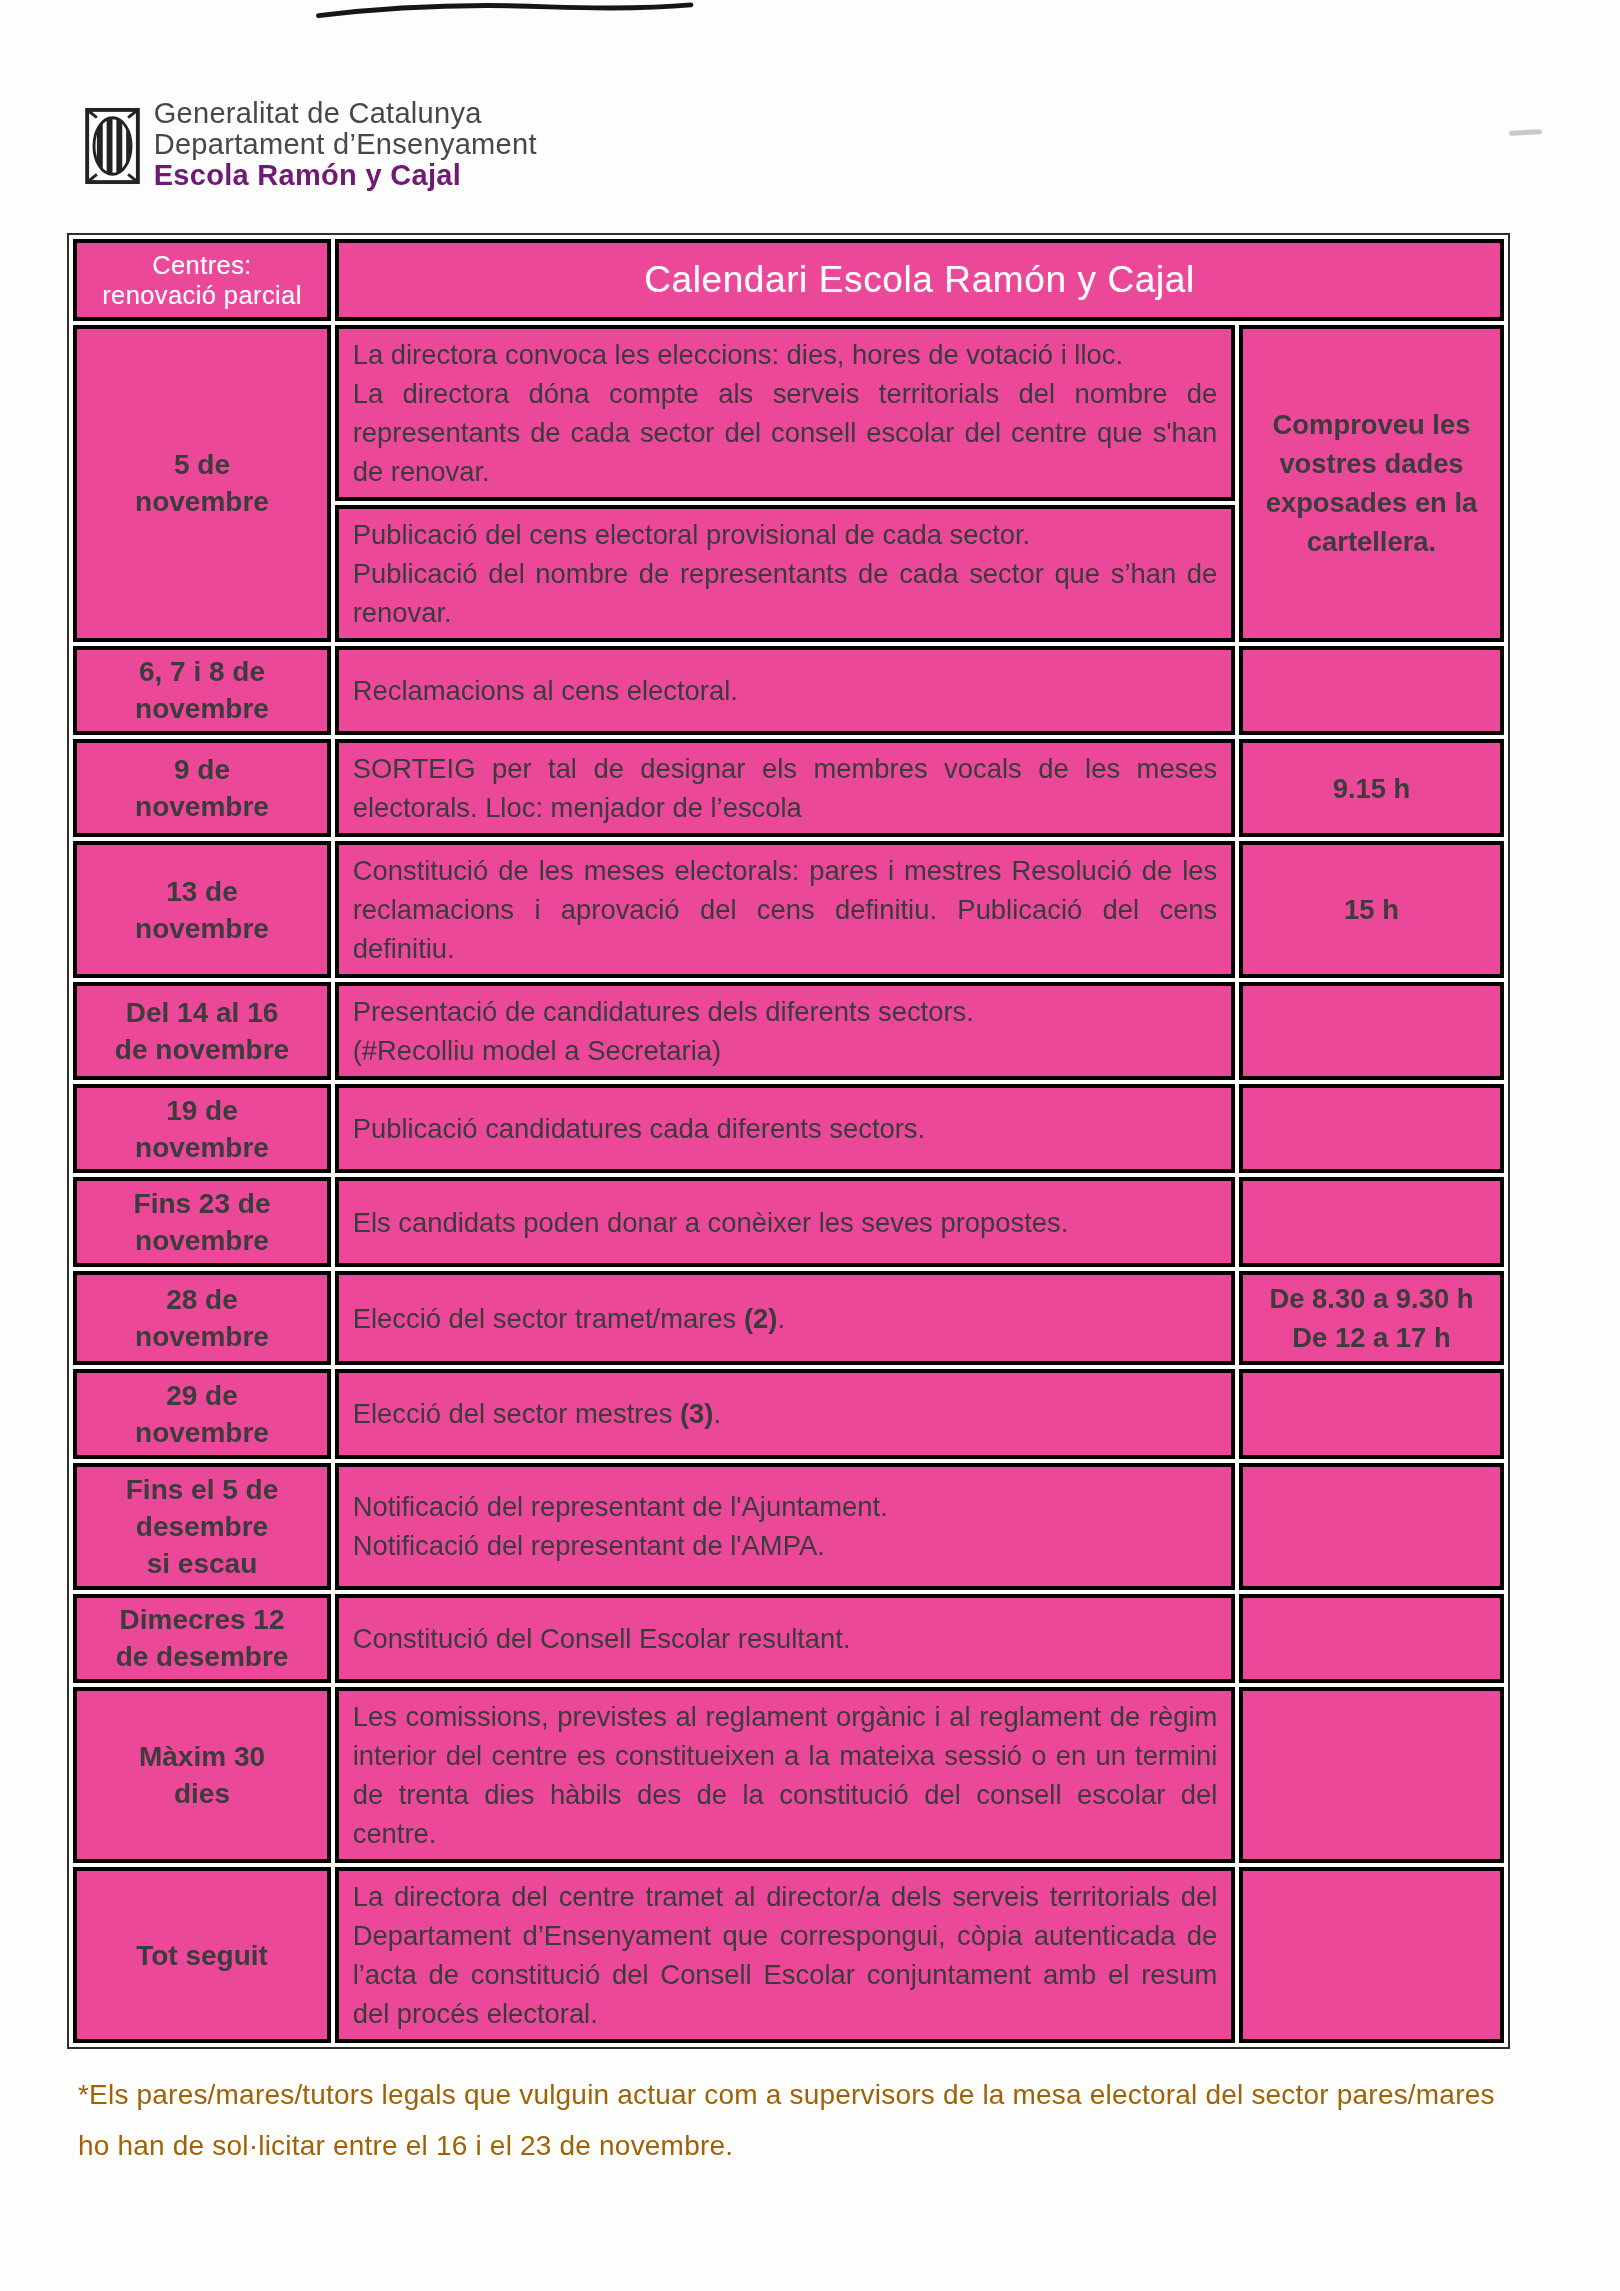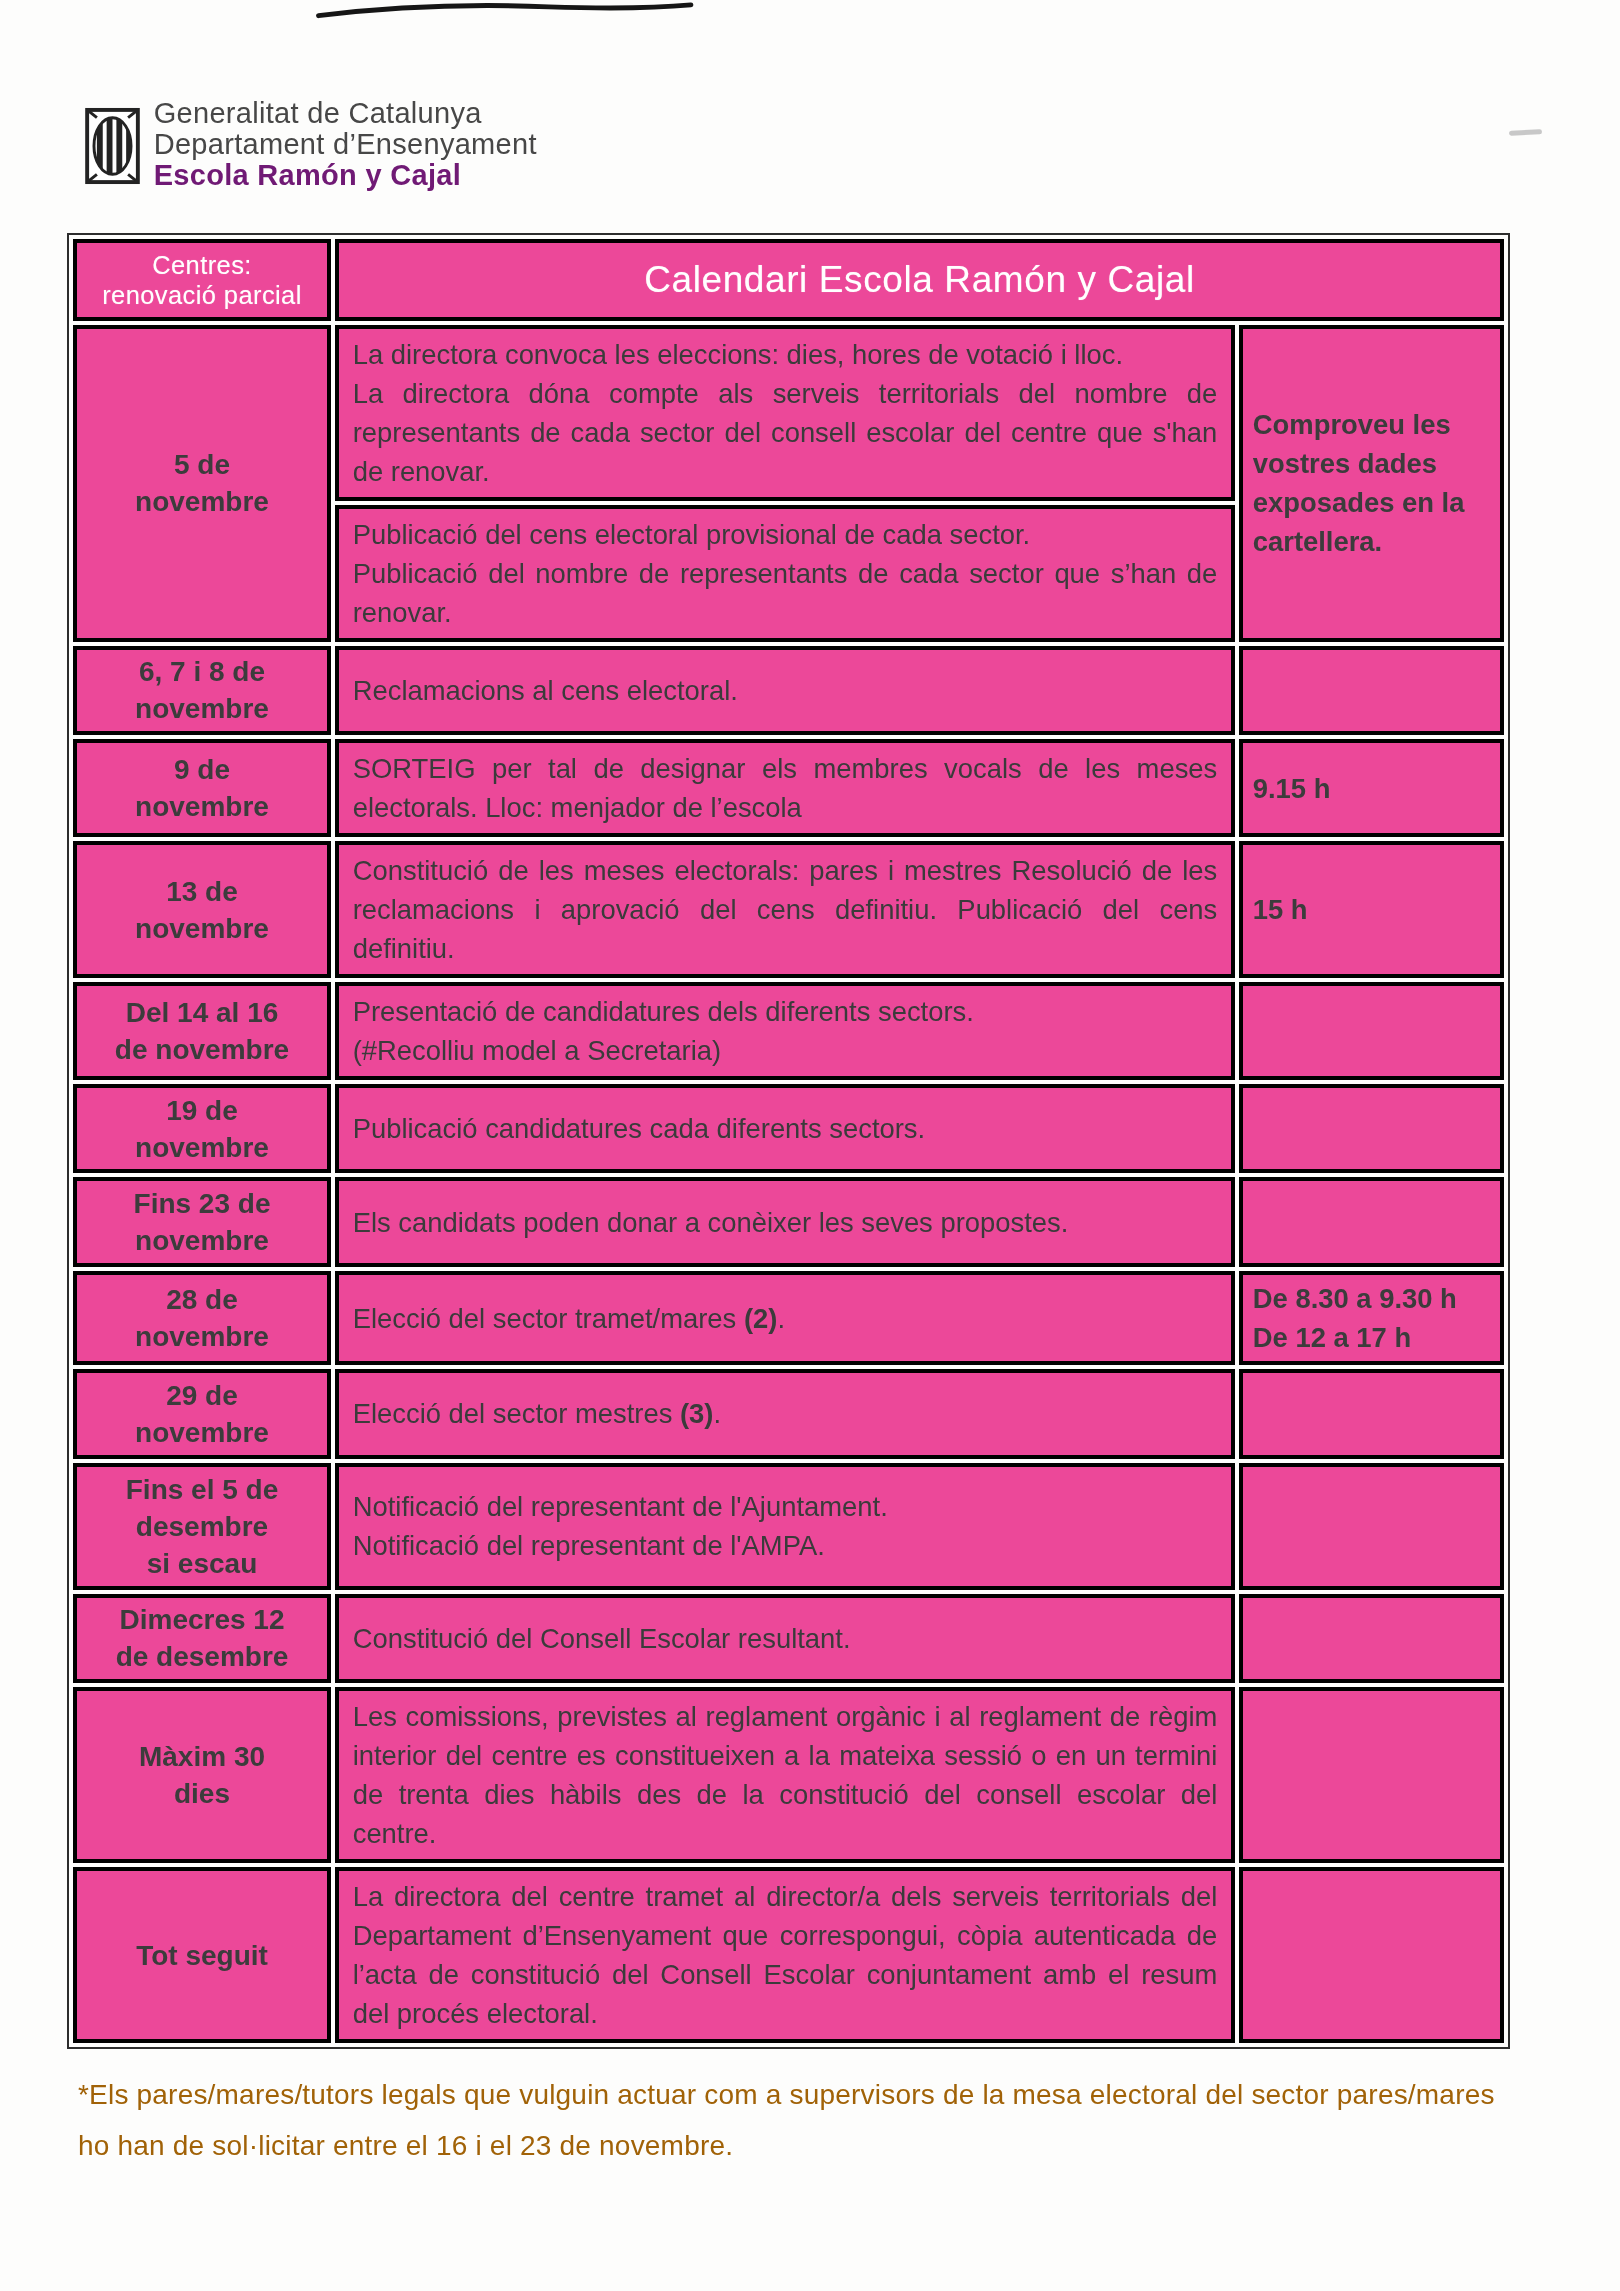--- a/index.html
+++ b/index.html
@@ -43,21 +43,21 @@
     font-weight:bold;font-size:28px;line-height:37px;color:#3c3c3c;
     padding:3.9px 7.8px;
   }
   td.desc-cell{vertical-align:middle;padding:5.9px 13.7px;}
   td.desc-cell p{
     margin:0;font-size:27.4px;line-height:39px;color:#3b3b3b;
     text-align:justify;
   }
   td.desc-cell p span.b{font-weight:bold;}
   td.note-cell{
-    vertical-align:middle;
+    text-align:center;vertical-align:middle;
     font-weight:bold;font-size:27.4px;line-height:39px;color:#3c3c3c;
     padding:3.9px 9.8px;
   }
   
   .footnote{
     position:absolute;top:2041px;left:78px;width:1451px;
     font-size:28px;line-height:51px;color:#a16207;letter-spacing:0.2px;
   }
 </style>
 </head>

